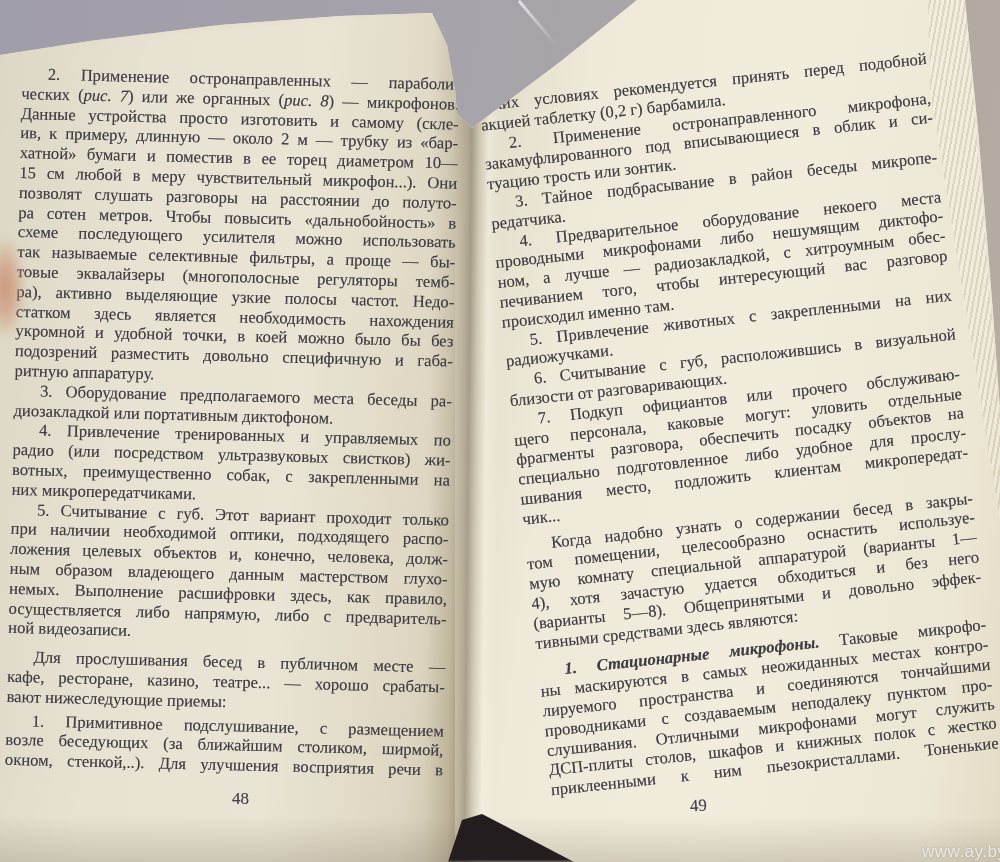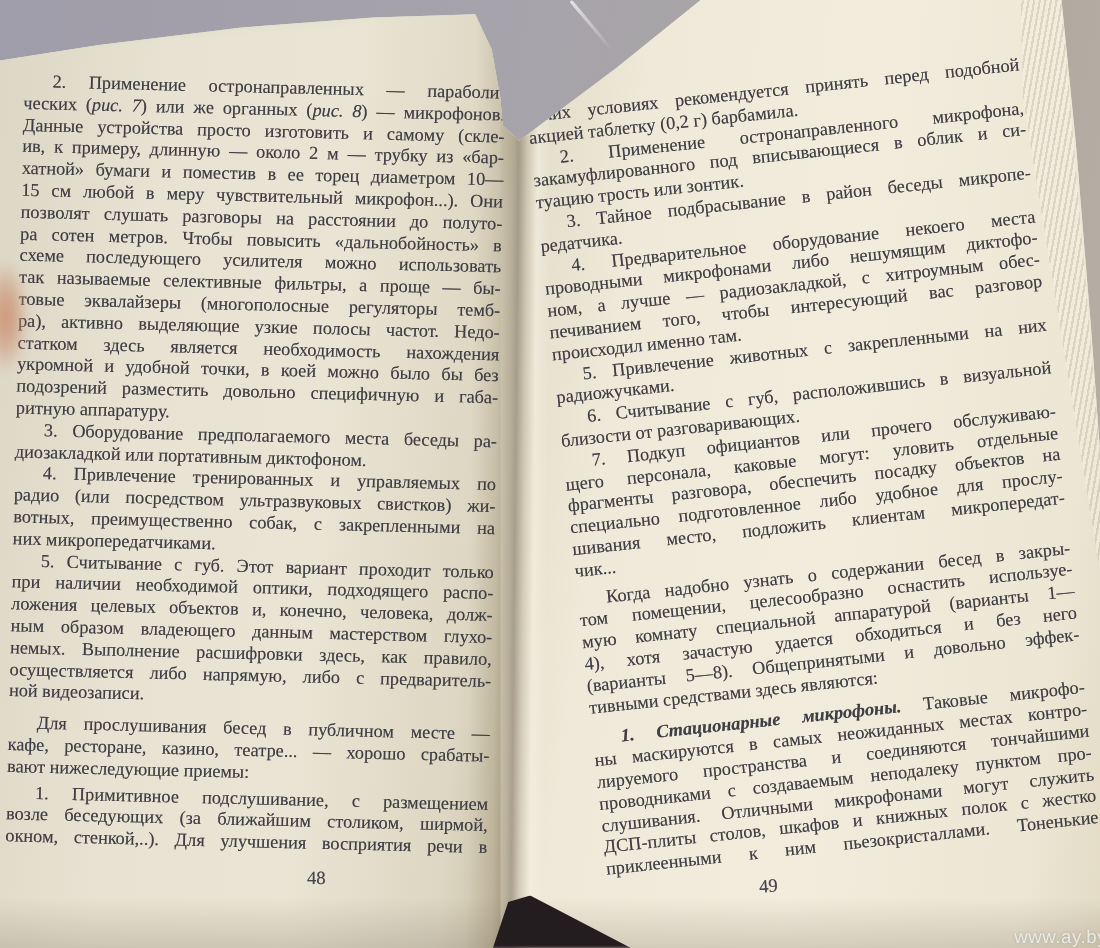--- a/index.html
+++ b/index.html
@@ -29,21 +29,21 @@
   .text{position:absolute;font-size:16.6px;line-height:19.8px;color:#3f3e44;
       text-shadow:0 0 .6px rgba(63,62,68,.55);}
   .left-text{left:22px;top:64px;width:438px;transform:rotate(1.4deg);transform-origin:0 0;}
   .right-text{left:478px;top:96px;width:450px;transform:rotate(-6deg);transform-origin:0 0;}
   .line{text-align:justify;text-align-last:justify;}
   .line.end{text-align-last:left;}
   .line.indent{text-indent:26px;}
   .it{font-style:italic;}
   .bd{font-weight:bold;}
   .pagenum{position:absolute;font-size:17px;color:#45444b;text-shadow:0 0 .6px rgba(63,62,68,.5);}
-  .pn-left{left:232px;top:789px;margin-left:47px;}
+  .pn-left{left:232px;top:789px;}
   .pn-right{left:690px;top:796px;transform:rotate(-4deg);}
   .finger{position:absolute;left:-16px;top:236px;width:42px;height:104px;
       background:radial-gradient(closest-side,rgba(203,144,114,.95),rgba(203,144,114,.55) 55%,rgba(203,144,114,0));
       filter:blur(5px);}
   .watermark{position:absolute;left:922px;top:842px;font-family:"Liberation Sans",sans-serif;
       font-size:17px;letter-spacing:.5px;color:rgba(250,250,248,.78);
       text-shadow:0 0 2px rgba(125,123,120,.55);}
 </style>
 </head>
 <body>

